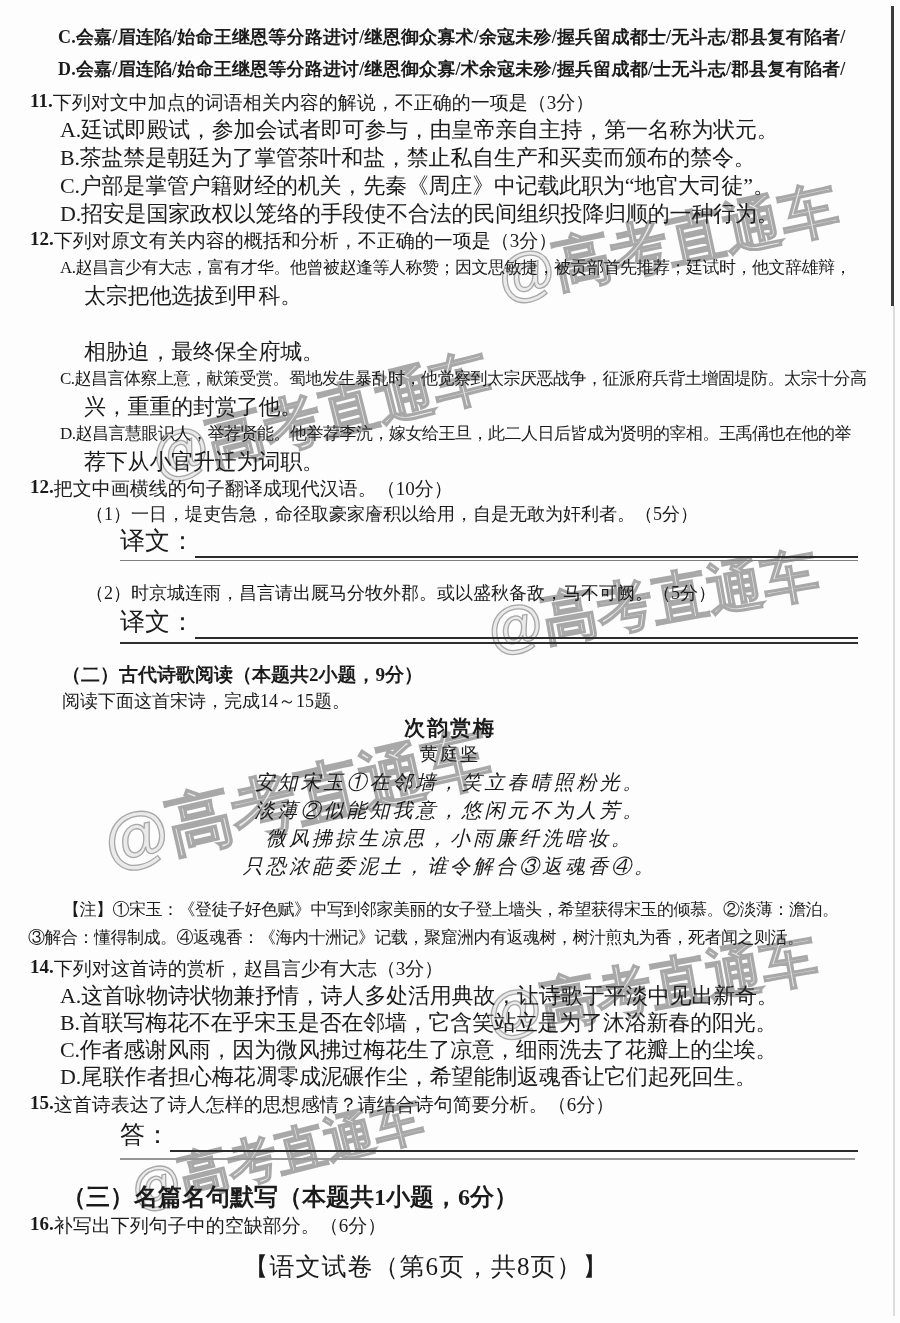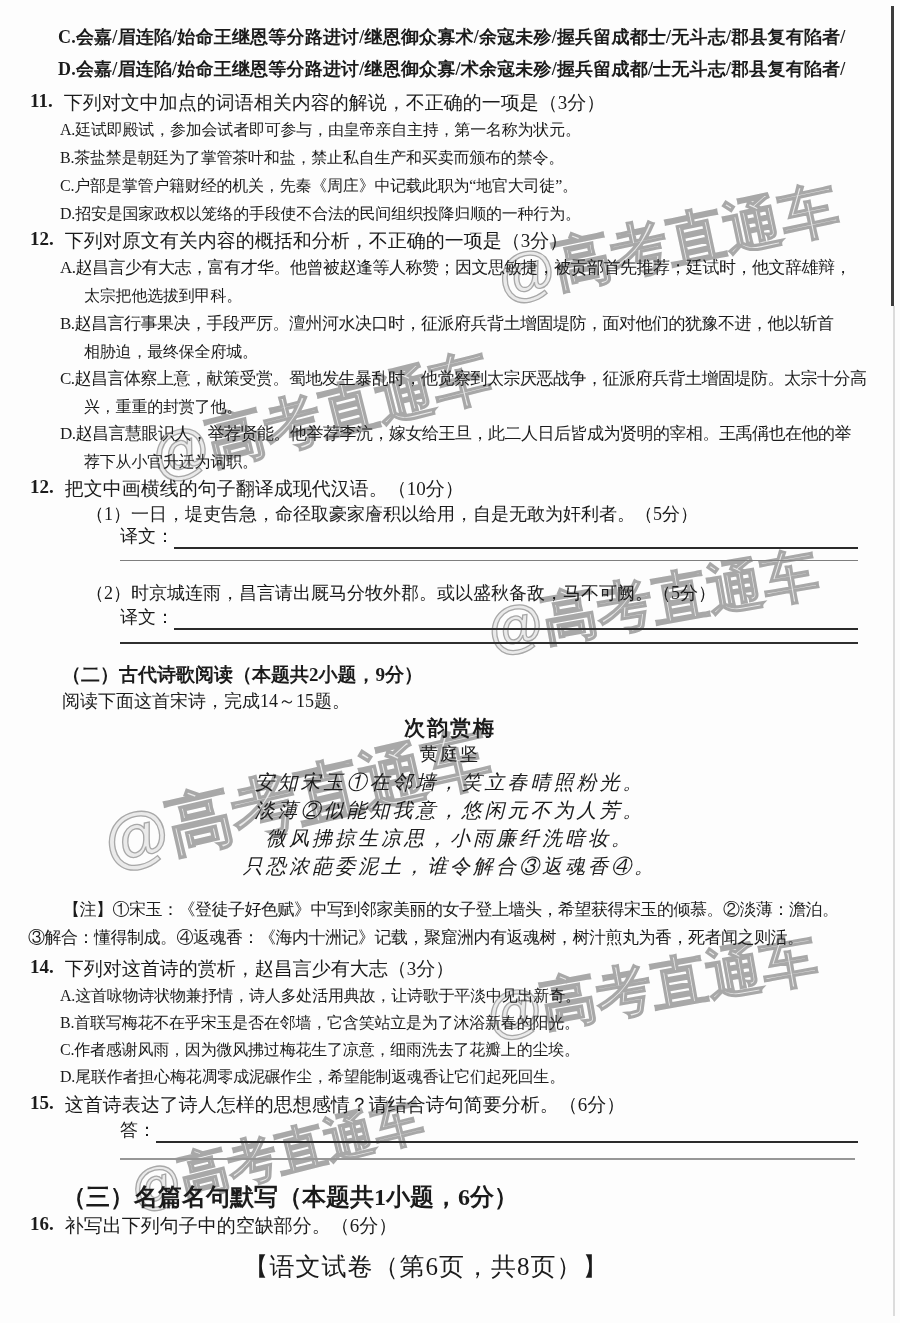--- a/index.html
+++ b/index.html
@@ -2,29 +2,29 @@
 <html><head>
 <meta charset="utf-8">
 <style>
   html,body { margin:0; padding:0; background:#e9e9e9; }
   .page {
     position:relative; width:900px; height:1323px; margin:0 auto;
     background:#fdfdfd; overflow:hidden;
     font-family:"Liberation Serif", serif; color:#1b1b1b;
   }
   .line { position:absolute; white-space:nowrap; font-size:18px; line-height:23px; }
-  .qrow { position:absolute; white-space:nowrap; display:flex; gap:11px; font-size:19px; }
+  .qrow { position:absolute; white-space:nowrap; display:flex; font-size:19px; }
   .qnum { font-weight:bold; letter-spacing:0; }
   .duanju { font-weight:bold; font-size:18px; letter-spacing:0.2px; }
   .longline { font-size:17px; letter-spacing:-0.5px; }
-  .opt { font-size:16px; letter-spacing:-0.2px; }
+  .opt { font-size:22px; letter-spacing:-0.2px; }
   .bold { font-weight:bold; }
   .center-block { position:absolute; left:120px; width:660px; text-align:center; white-space:nowrap; }
   .poemline { font-size:20px; letter-spacing:3px; font-style:italic; }
-  .blank-row { position:absolute; display:flex; align-items:flex-end; font-size:18px; }
+  .blank-row { position:absolute; display:flex; align-items:flex-end; font-size:25px; }
   .blank-row .lbl { flex:0 0 auto; padding-bottom:1px; }
   .uline { flex:1 1 auto; border-bottom:2px solid #2b2b2b; height:21px; }
   .rule { position:absolute; height:0; }
   .wm {
     position:absolute; white-space:nowrap; font-weight:bold;
     font-family:"Liberation Sans", sans-serif;
     color:rgba(150,150,150,0.18);
     -webkit-text-stroke:1.3px #a8a8a8;
     transform:rotate(-12deg);
     pointer-events:none;
@@ -58,21 +58,20 @@
   <div class="line opt" style="left:60px; top:146px;">B.茶盐禁是朝廷为了掌管茶叶和盐，禁止私自生产和买卖而颁布的禁令。</div>
   <div class="line opt" style="left:60px; top:174px;">C.户部是掌管户籍财经的机关，先秦《周庄》中记载此职为“地官大司徒”。</div>
   <div class="line opt" style="left:60px; top:202px;">D.招安是国家政权以笼络的手段使不合法的民间组织投降归顺的一种行为。</div>
 
   <div class="qrow" style="left:30px; top:228px;">
     <span class="qnum">12.</span>
     <span>下列对原文有关内容的概括和分析，不正确的一项是（3分）</span>
   </div>
   <div class="line longline" style="left:60px; top:256px;">A.赵昌言少有大志，富有才华。他曾被赵逢等人称赞；因文思敏捷，被贡部首先推荐；廷试时，他文辞雄辩，</div>
   <div class="line opt" style="left:84px; top:284px;">太宗把他选拔到甲科。</div>
-  <div class="line longline" style="left:60px; top:312px;">B.赵昌言行事果决，手段严厉。澶州河水决口时，征派府兵背土增固堤防，面对他们的犹豫不进，他以斩首</div>
   <div class="line opt" style="left:84px; top:340px;">相胁迫，最终保全府城。</div>
   <div class="line longline" style="left:60px; top:367px;">C.赵昌言体察上意，献策受赏。蜀地发生暴乱时，他觉察到太宗厌恶战争，征派府兵背土增固堤防。太宗十分高</div>
   <div class="line opt" style="left:84px; top:395px;">兴，重重的封赏了他。</div>
   <div class="line longline" style="left:60px; top:422px;">D.赵昌言慧眼识人，举荐贤能。他举荐李沆，嫁女给王旦，此二人日后皆成为贤明的宰相。王禹偁也在他的举</div>
   <div class="line opt" style="left:84px; top:450px;">荐下从小官升迁为词职。</div>
 
   <div class="qrow" style="left:30px; top:476px;">
     <span class="qnum">12.</span>
     <span>把文中画横线的句子翻译成现代汉语。（10分）</span>
   </div>

